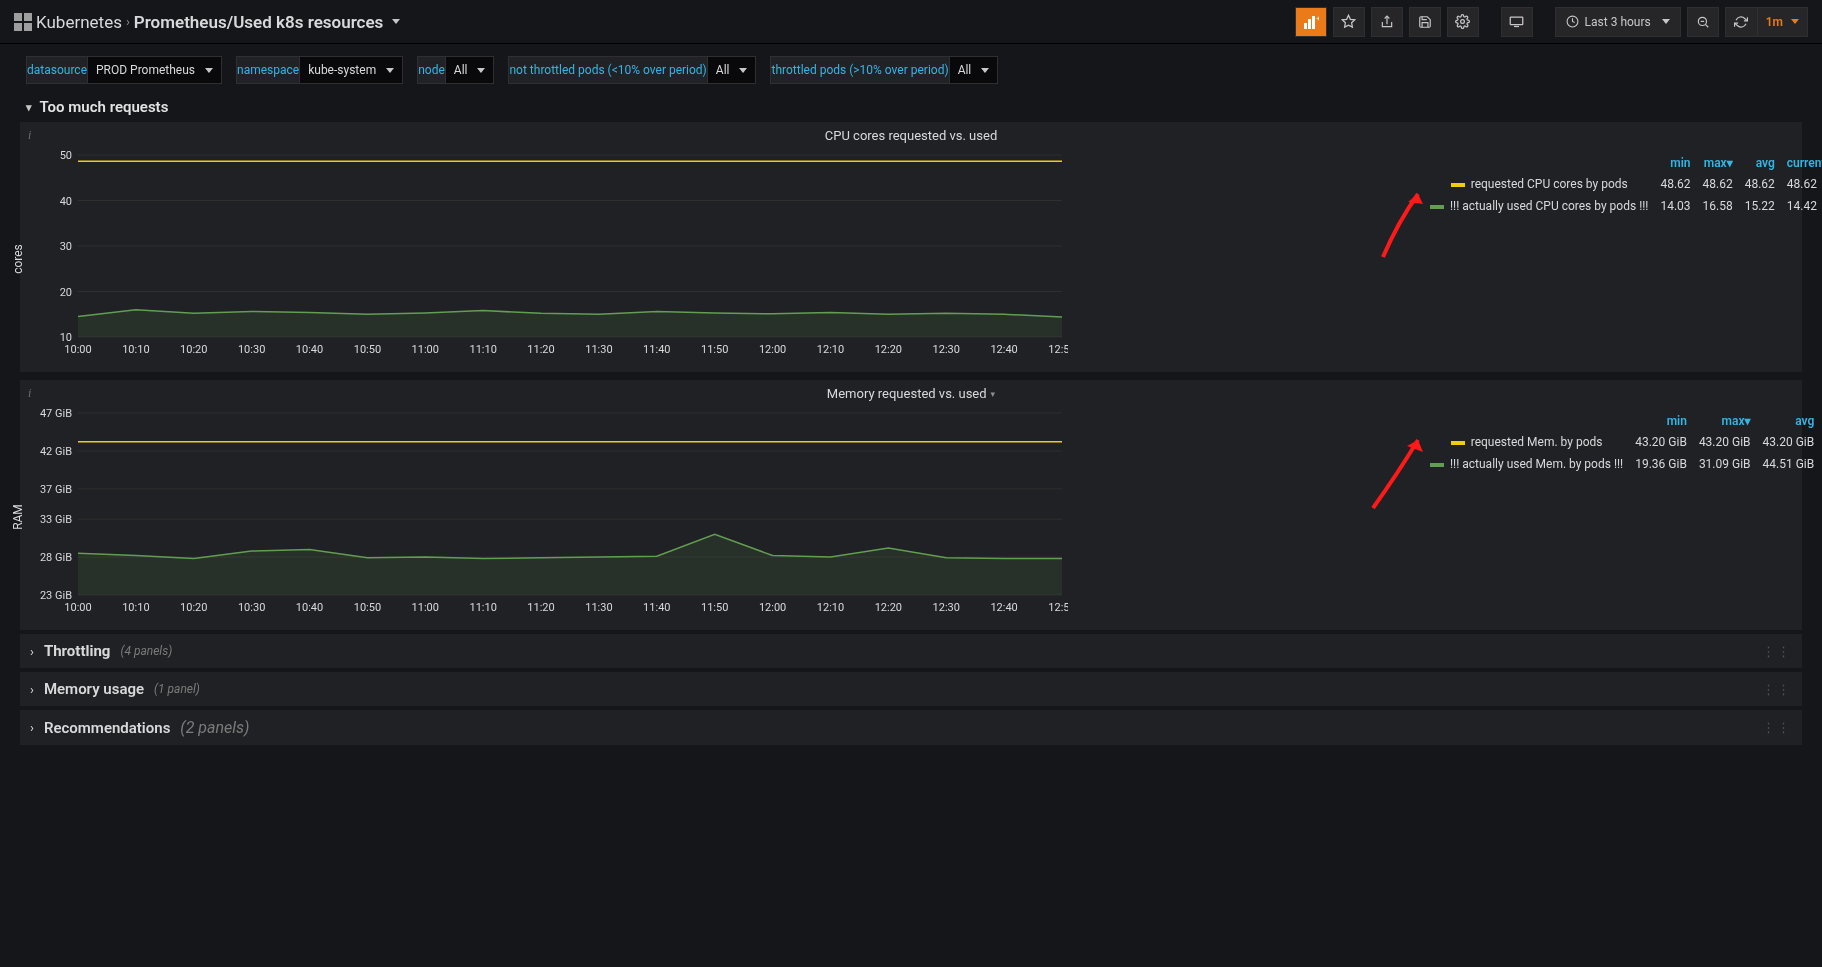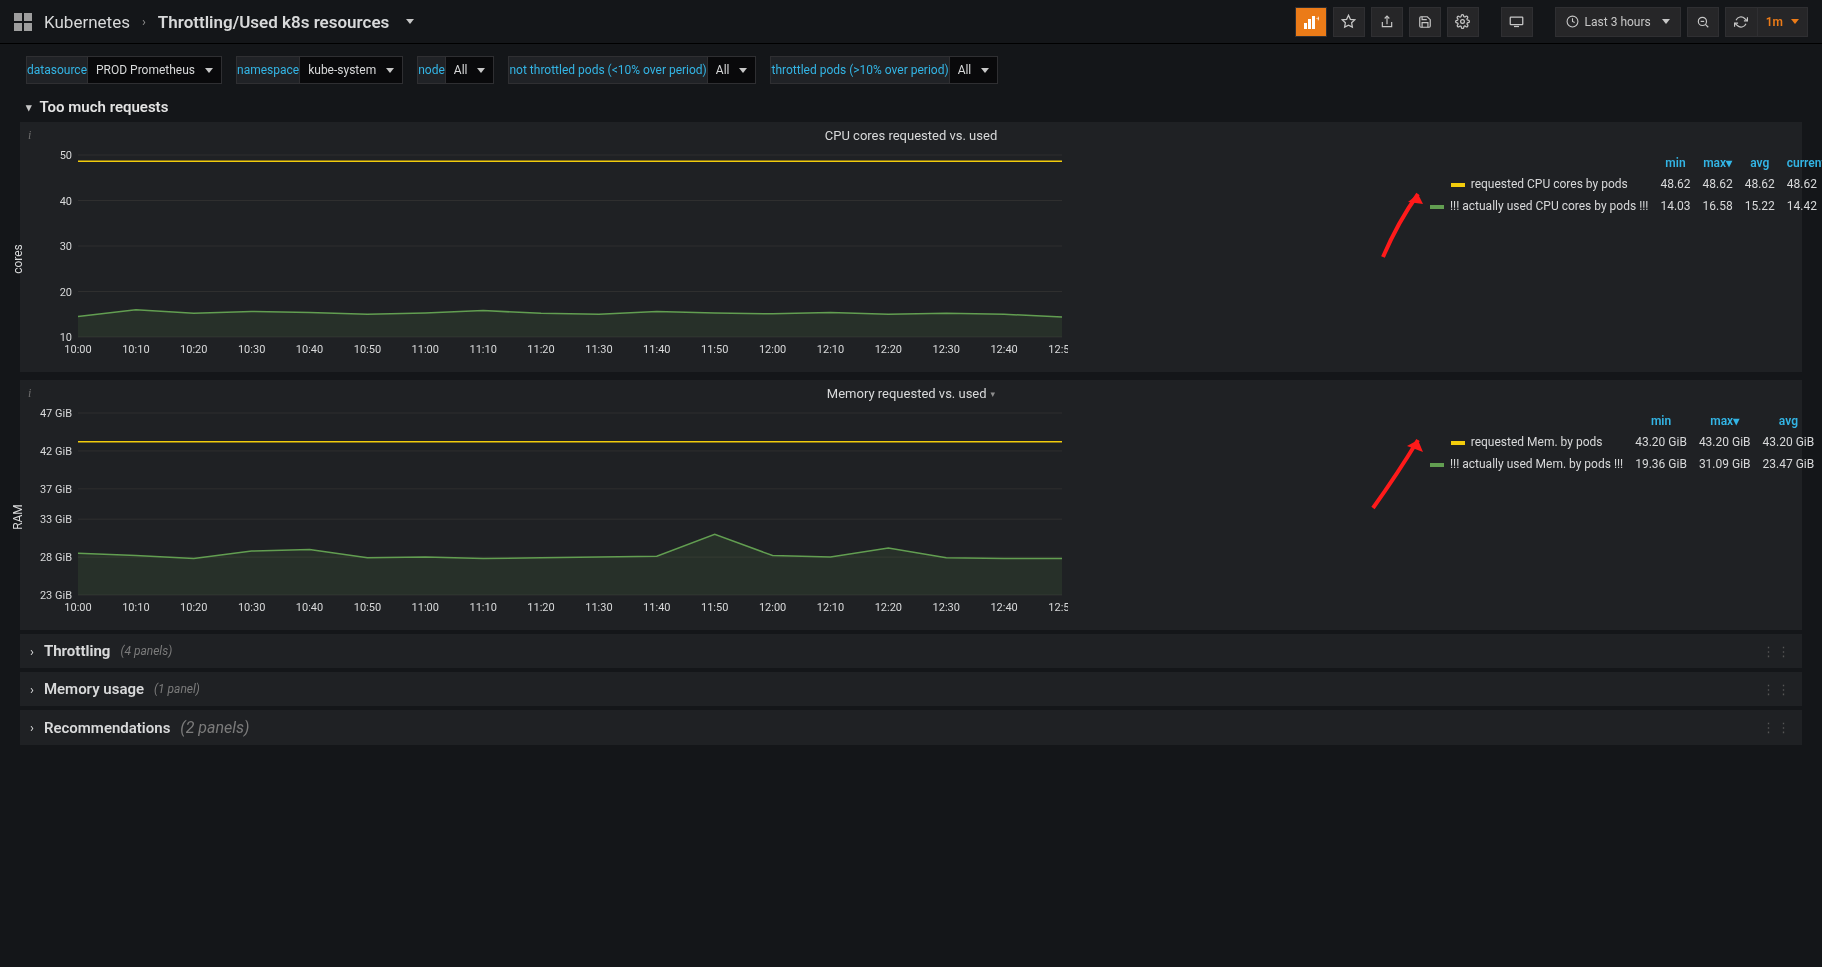--- a/index.html
+++ b/index.html
@@ -1,19 +1,19 @@
 <!DOCTYPE html>
 <html><head>
 <meta charset="utf-8">
 <style>
   html,body{margin:0;padding:0;background:#141619;color:#d8d9da;font-family:Roboto,Helvetica,Arial,sans-serif;font-size:13px;}
   *{box-sizing:border-box;}
   
   .topbar{display:flex;align-items:center;height:44px;padding:0 14px;border-bottom:1px solid #000;}
-  .topbar .left{display:flex;align-items:center;gap:12px;}
+  .topbar .left{display:flex;align-items:center;gap:4px;}
   .four-squares{width:18px;height:18px;display:grid;grid-template-columns:8px 8px;grid-template-rows:8px 8px;gap:2px;}
   .four-squares span{background:#9e9e9e;display:block;width:8px;height:8px;}
   .crumb{font-size:17px;color:#d8d9da;}
   .crumb.strong{font-weight:600;}
   .chev{color:#8e8e8e;}
   .caret{display:inline-block;width:0;height:0;border-left:4px solid transparent;border-right:4px solid transparent;border-top:5px solid #c7c7c7;vertical-align:middle;margin-left:5px;}
   .topbar .right{margin-left:auto;display:flex;align-items:center;gap:6px;}
   .icon-btn{width:32px;height:30px;background:#262628;border:1px solid #2f2f32;display:flex;align-items:center;justify-content:center;color:#c7c7c7;font-size:14px;cursor:pointer;}
   .icon-btn.active{background:#eb7b18;color:#fff;}
   .time-picker{height:30px;background:#262628;border:1px solid #2f2f32;display:flex;align-items:center;padding:0 10px;gap:6px;color:#c7c7c7;cursor:pointer;font-size:12px;}
@@ -33,42 +33,42 @@
   
   .panels{padding:0 20px;display:flex;flex-direction:column;gap:8px;}
   .panel{background:#1f2124;position:relative;display:flex;flex-direction:column;}
   .panel-title{text-align:center;color:#d8d9da;font-size:13px;padding:6px 0 2px 0;display:flex;justify-content:center;align-items:center;gap:4px;}
   .panel .info-i{position:absolute;left:8px;top:6px;color:#6e6e6e;font-family:Georgia,serif;font-style:italic;font-size:12px;cursor:pointer;}
   .panel-body{display:flex;flex:1;}
   .graph-area{position:relative;flex:1;padding:4px 8px 0 8px;}
   svg.plot{display:block;}
   .legend{width:390px;padding:8px 10px 0 12px;font-size:12px;}
   .legend table{width:100%;border-collapse:collapse;}
-  .legend th{color:#33b5e5;font-weight:600;font-size:12px;padding:3px 6px;cursor:pointer;}
+  .legend th{color:#33b5e5;font-weight:600;text-align:right;font-size:12px;padding:3px 6px;cursor:pointer;}
   .legend th:first-child{text-align:left;}
   .legend td{padding:4px 6px;color:#d8d9da;white-space:nowrap;}
   .legend td:first-child{text-align:center;}
   .swatch{display:inline-block;width:14px;height:4px;vertical-align:middle;margin-right:6px;}
   .arrow-annot{position:absolute;color:#ff1a1a;font-size:48px;pointer-events:none;}
   .ylabel{position:absolute;left:-2px;top:50%;transform:translate(-50%,-50%) rotate(-90deg);color:#d8d9da;font-size:12px;}
 </style>
 </head>
 <body>
 
 <div class="topbar">
   <div class="left">
     <div class="four-squares">
         <span></span>
         <span></span>
         <span></span>
         <span></span>
       </div>
     <span class="crumb">Kubernetes</span>
     <span class="chev">›</span>
-    <span class="crumb strong">Throttling/Used k8s resources</span>
+    <span class="crumb strong">Prometheus/Used k8s resources</span>
     <span class="caret"></span>
   </div>
   <div class="right">
     <div class="icon-btn active">
       <svg width="16" height="14" viewBox="0 0 16 14">
           <rect x="1" y="8" width="3" height="6" fill="#fff"></rect>
           <rect x="5" y="4" width="3" height="10" fill="#fff"></rect>
           <rect x="9" y="1" width="3" height="13" fill="#fff"></rect>
           <text x="13" y="6" fill="#fff" font-size="8">+</text>
         </svg>
@@ -310,21 +310,21 @@
                 <td><span class="swatch" style="background:#f2cc0c"></span>requested Mem. by pods</td>
                 <td>43.20 GiB</td>
                 <td>43.20 GiB</td>
                 <td>43.20 GiB</td>
                 <td>43.20 GiB</td>
               </tr>
               <tr>
                 <td><span class="swatch" style="background:#629e51"></span>!!! actually used Mem. by pods !!!</td>
                 <td>19.36 GiB</td>
                 <td>31.09 GiB</td>
-                <td>23.47 GiB</td>
+                <td>44.51 GiB</td>
                 <td>27.81 GiB</td>
               </tr>
             </tbody>
         </table>
       </div>
     </div>
   </div>
 </div>
 
 <div id="closed-rows">

